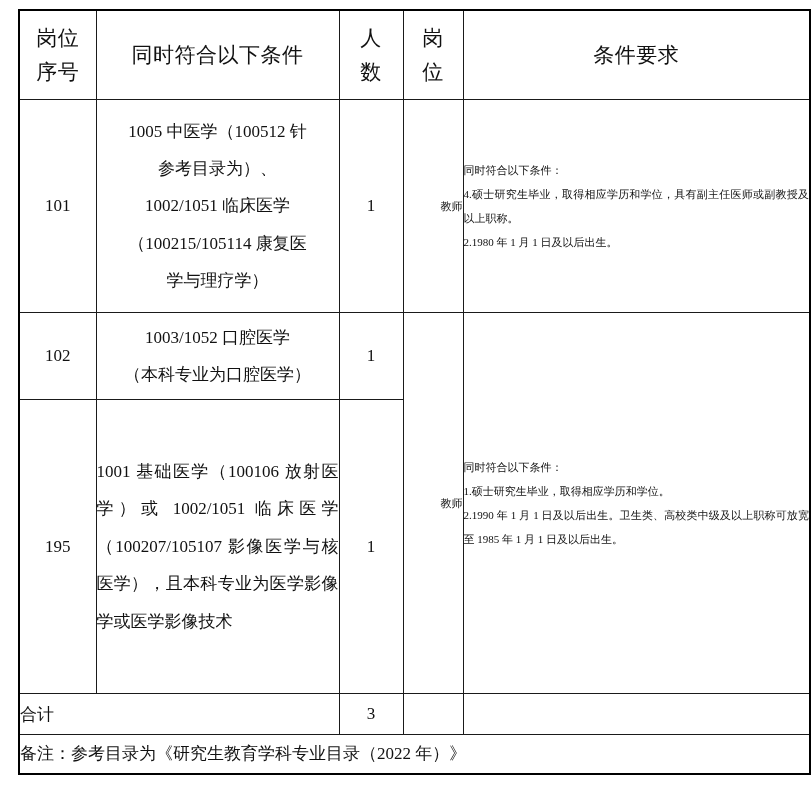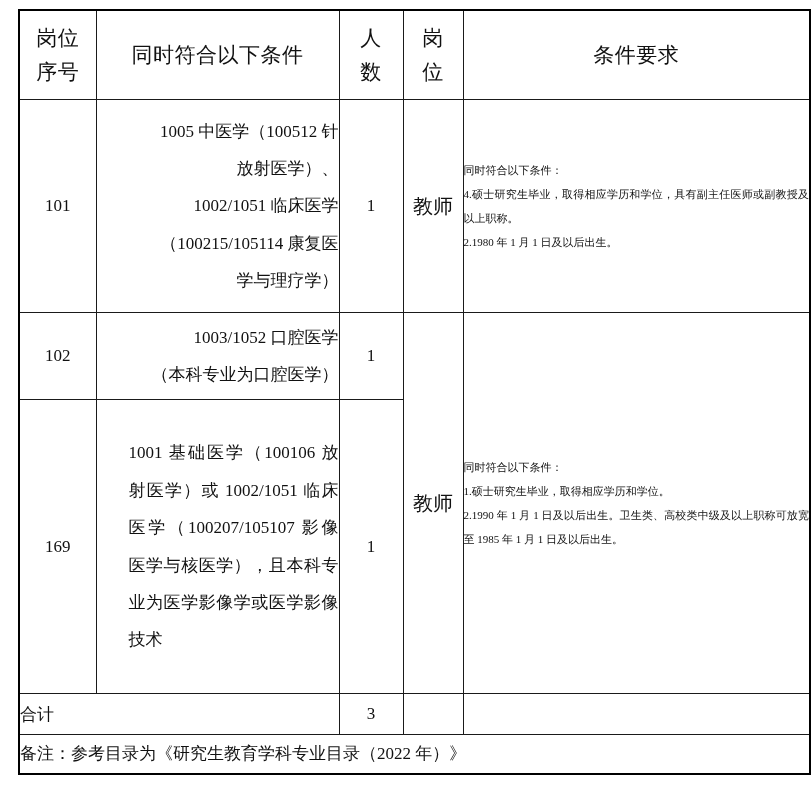--- a/index.html
+++ b/index.html
@@ -71,44 +71,42 @@
     text-align: center;
     font-size: 17px;
     line-height: 1.5;
   }
   .cell-count {
     text-align: center;
     font-size: 17px;
     line-height: 1.5;
   }
   .cell-post {
-    text-align: center;
-    font-size: 20px;
+    text-align: right;
+    font-size: 11px;
     line-height: 1.5;
   }
 
   .cell-major {
     font-size: 17px;
     line-height: 2.2;
     padding: 8px 9px 8px 9px;
     text-align: center;
   }
   .cell-major p {
     margin: 0;
-    text-align: right;
   }
   .cell-major.justified {
     text-align: justify;
     text-align-last: left;
     text-justify: inter-character;
   }
   .cell-major.justified p {
     text-align: justify;
     text-justify: inter-character;
-    padding-left: 32px;
   }
   .cell-major.justified p:last-child {
     text-align-last: left;
   }
 
   .cell-cond {
     font-size: 11px;
     line-height: 2.2;
     padding: 8px 10px 8px 11px;
     text-align: justify;
@@ -182,21 +180,21 @@
           <span class="stack">岗</span>
           <span class="stack">位</span>
         </td>
         <td class="hdr">条件要求</td>
       </tr>
 
       <tr class="row-101">
         <td class="cell-no">101</td>
         <td class="cell-major">
           <p>1005 中医学（100512 针</p>
-          <p>放射医学）、</p>
+          <p>参考目录为）、</p>
           <p>1002/1051 临床医学</p>
           <p>（100215/105114 康复医</p>
           <p>学与理疗学）</p>
         </td>
         <td class="cell-count">1</td>
         <td class="cell-post">教师</td>
         <td class="cell-cond">
           <p>同时符合以下条件：</p>
           <p>4.硕士研究生毕业，取得相应学历和学位，具有副主任医师或副教授及以上职称。</p>
           <p>2.1980 年 1 月 1 日及以后出生。</p>
@@ -212,21 +210,21 @@
         <td class="cell-count">1</td>
         <td class="cell-post" rowspan="2">教师</td>
         <td class="cell-cond mid" rowspan="2">
           <p>同时符合以下条件：</p>
           <p>1.硕士研究生毕业，取得相应学历和学位。</p>
           <p>2.1990 年 1 月 1 日及以后出生。卫生类、高校类中级及以上职称可放宽至 1985 年 1 月 1 日及以后出生。</p>
         </td>
       </tr>
 
       <tr class="row-103">
-        <td class="cell-no">169</td>
+        <td class="cell-no">195</td>
         <td class="cell-major justified">
           <p>1001 基础医学（100106 放射医学）或 1002/1051 临床医学（100207/105107 影像医学与核医学），且本科专业为医学影像学或医学影像技术</p>
         </td>
         <td class="cell-count">1</td>
       </tr>
 
       <tr class="row-total">
         <td class="cell-total-label" colspan="2">合计</td>
         <td class="cell-total-value">3</td>
         <td></td>

